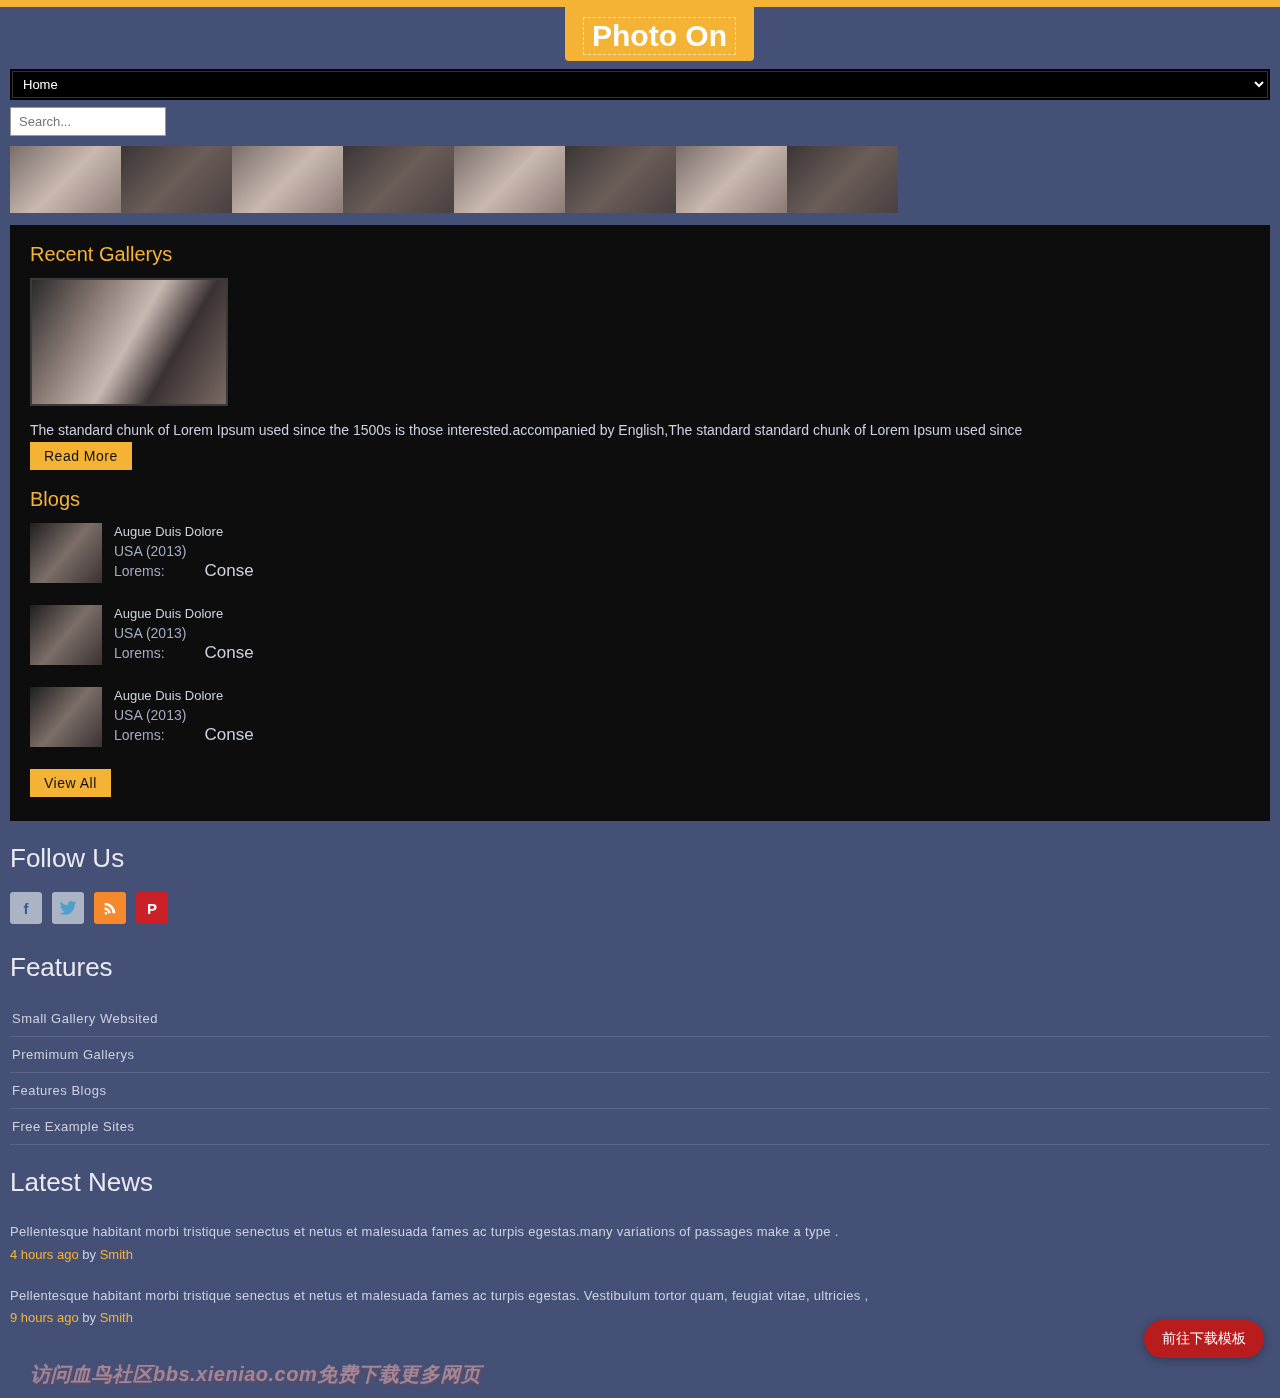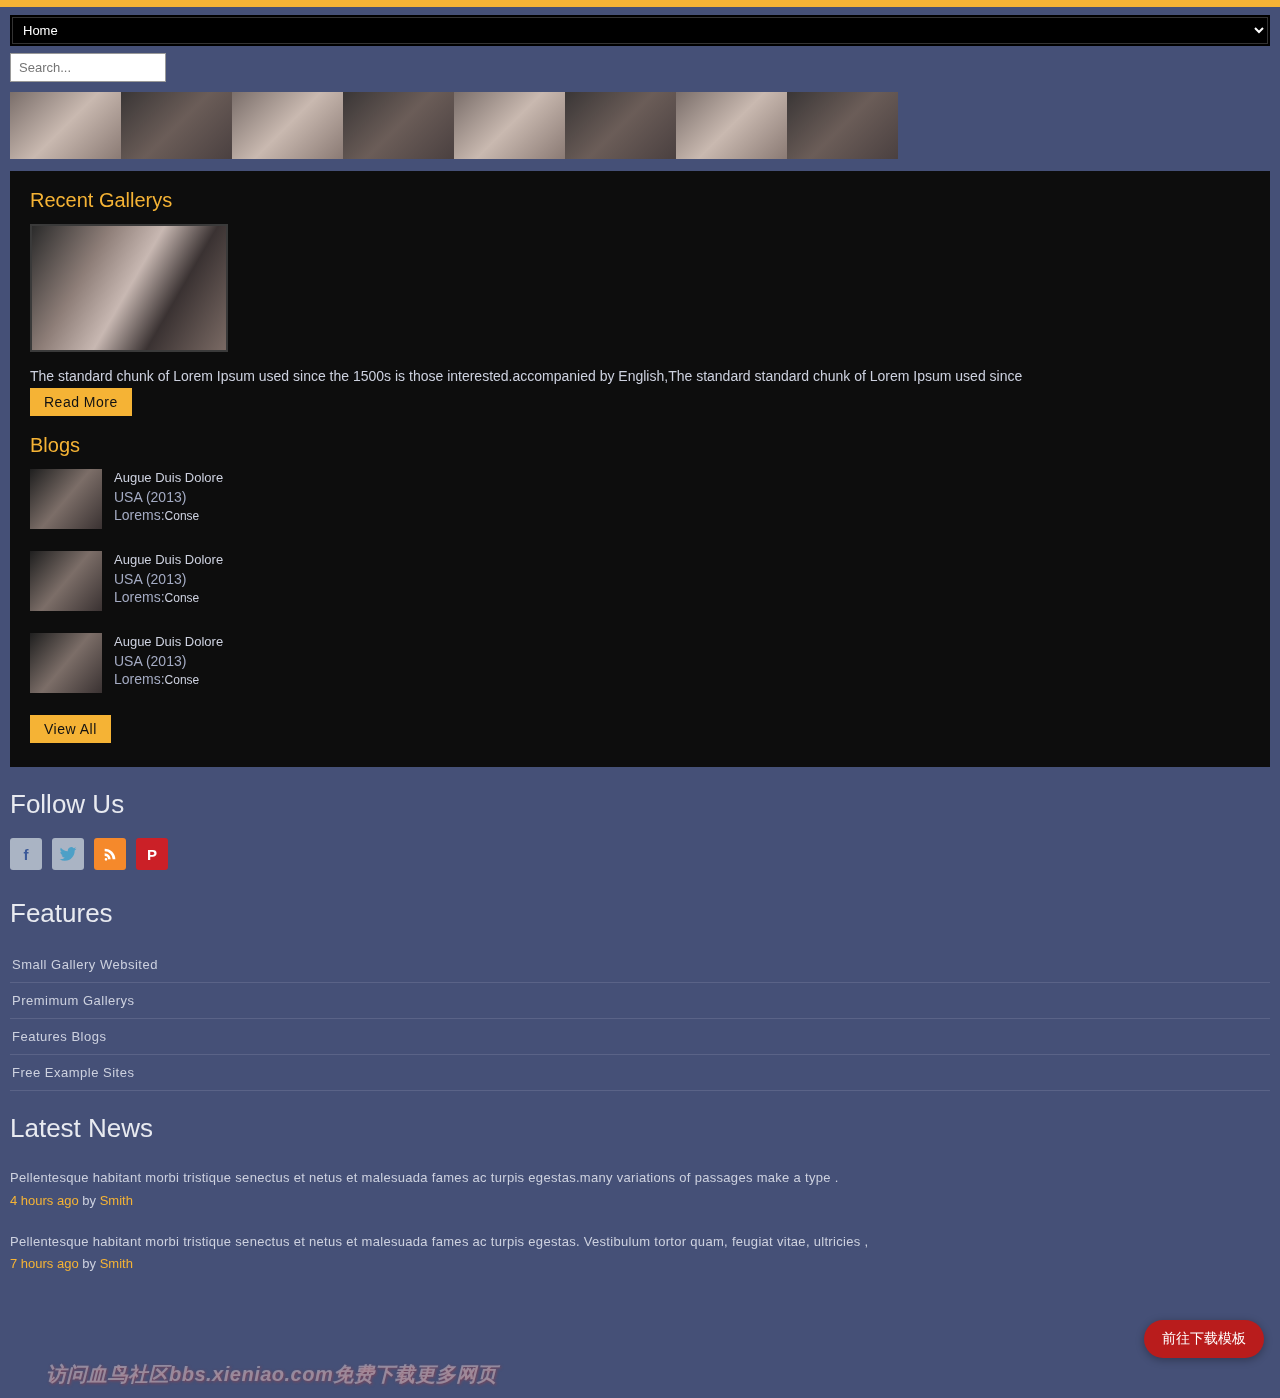--- a/index.html
+++ b/index.html
@@ -100,21 +100,21 @@
 .blog-thumb {
   width: 72px;
   height: 60px;
   background: linear-gradient(130deg, #1f1f1f, #7c6e68, #3a3232);
   flex-shrink: 0;
 }
 .blog-title { color: #cdd1df; margin-bottom: 2px; line-height: 1.4; }
 .blog-sub { color: #a4abc3; font-size: 14px; margin-bottom: 2px; }
 .blog-line { display: flex; align-items: baseline; }
 .blog-label { color: #a4abc3; font-size: 14px; }
-.blog-val { color: #cdd1df; font-size: 12px; }
+.blog-val { color: #cdd1df; font-size: 17px; margin-left: 40px; }
 .bottom-section { padding: 22px 0 40px; }
 .h2-white {
   color: #e8eaf0;
   font-size: 26px;
   font-weight: normal;
   margin-bottom: 18px;
   font-family: "Segoe UI", Verdana, sans-serif;
 }
 .social-row { display: flex; gap: 10px; margin-bottom: 28px; }
 .social-btn {
@@ -147,37 +147,42 @@
   background: #b91c1c;
   color: #fff;
   padding: 10px 18px;
   border-radius: 22px;
   font-size: 14px;
   cursor: pointer;
   box-shadow: 0 2px 8px rgba(0,0,0,0.3);
 }
 .watermark {
   position: fixed;
-  left: 46px;
+  left: 30px;
   bottom: 10px;
   color: rgba(255,255,255,0.35);
   font-size: 20px;
   font-weight: bold;
   font-style: italic;
   text-shadow: 1px 1px 3px rgba(180,60,60,0.5);
   letter-spacing: 0.5px;
 }
 </style>
 </head>
 <body>
 
 <div class="top-strip"></div>
 
 <div class="container">
 
+  <div class="logo-row">
+    <div class="logo">
+      <div class="logo-inner">Photo On</div>
+    </div>
+  </div>
 
   <div class="nav-bar">
     <select class="nav-select">
       <option>Home</option>
     </select>
   </div>
 
   <div class="search-row">
     <input class="search-input" type="text" placeholder="Search..." style="">
   </div>
@@ -274,21 +279,21 @@
       <div class="news-meta">
         <span class="orange-text">4 hours ago</span>
         <span>by</span>
         <span class="orange-text">Smith</span>
       </div>
     </div>
 
     <div class="news-item">
       <p class="news-text">Pellentesque habitant morbi tristique senectus et netus et malesuada fames ac turpis egestas. Vestibulum tortor quam, feugiat vitae, ultricies ,</p>
       <div class="news-meta">
-        <span class="orange-text">7 hours ago</span>
+        <span class="orange-text">9 hours ago</span>
         <span>by</span>
         <span class="orange-text">Smith</span>
       </div>
     </div>
 
   </div>
 
 </div>
 
 <div class="red-cta">前往下载模板</div>

